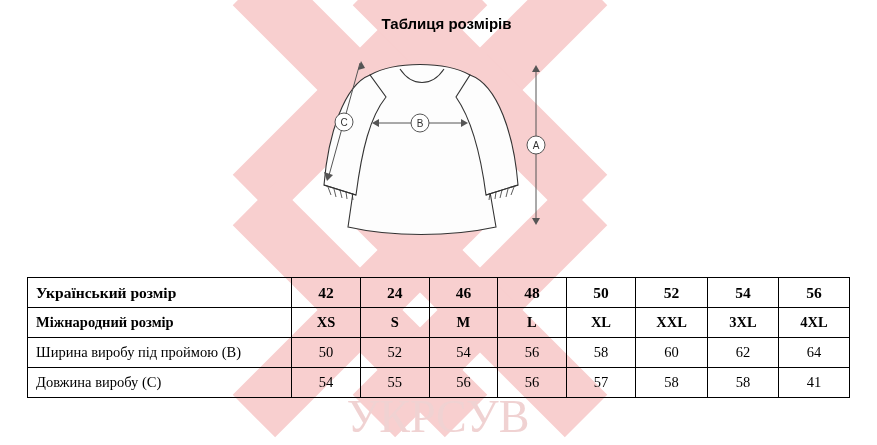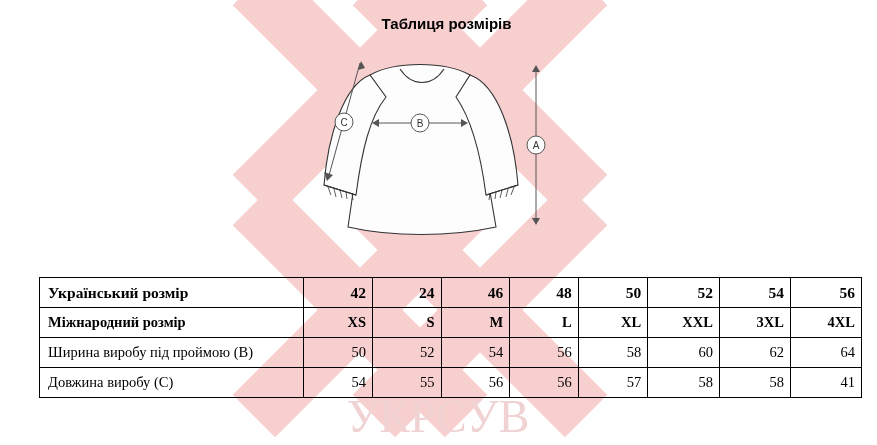--- a/index.html
+++ b/index.html
@@ -41,42 +41,42 @@
   
   #diagram {
     position: absolute;
     left: 300px;
     top: 45px;
   }
 
   
   #size-table {
     position: absolute;
-    left: 39px;
+    left: 27px;
     top: 277px;
     width: 823px;
     border-collapse: collapse;
     background: transparent;
     font-size: 14.5px;
     border-radius: 20px;
   }
   #size-table td {
     border: 1px solid #000000;
     padding: 2px 6px;
     height: 25px;
     color: #000000;
     background: transparent;
   }
   #size-table td.label {
     text-align: left;
     padding-left: 8px;
     width: 290px;
   }
   #size-table td.val {
-    text-align: right;
+    text-align: center;
     width: 66px;
   }
   #size-table tr.head td {
     font-weight: bold;
     font-size: 15.5px;
   }
   #size-table tr.head2 td {
     font-weight: bold;
     font-size: 14.5px;
     margin-top: 44px;

